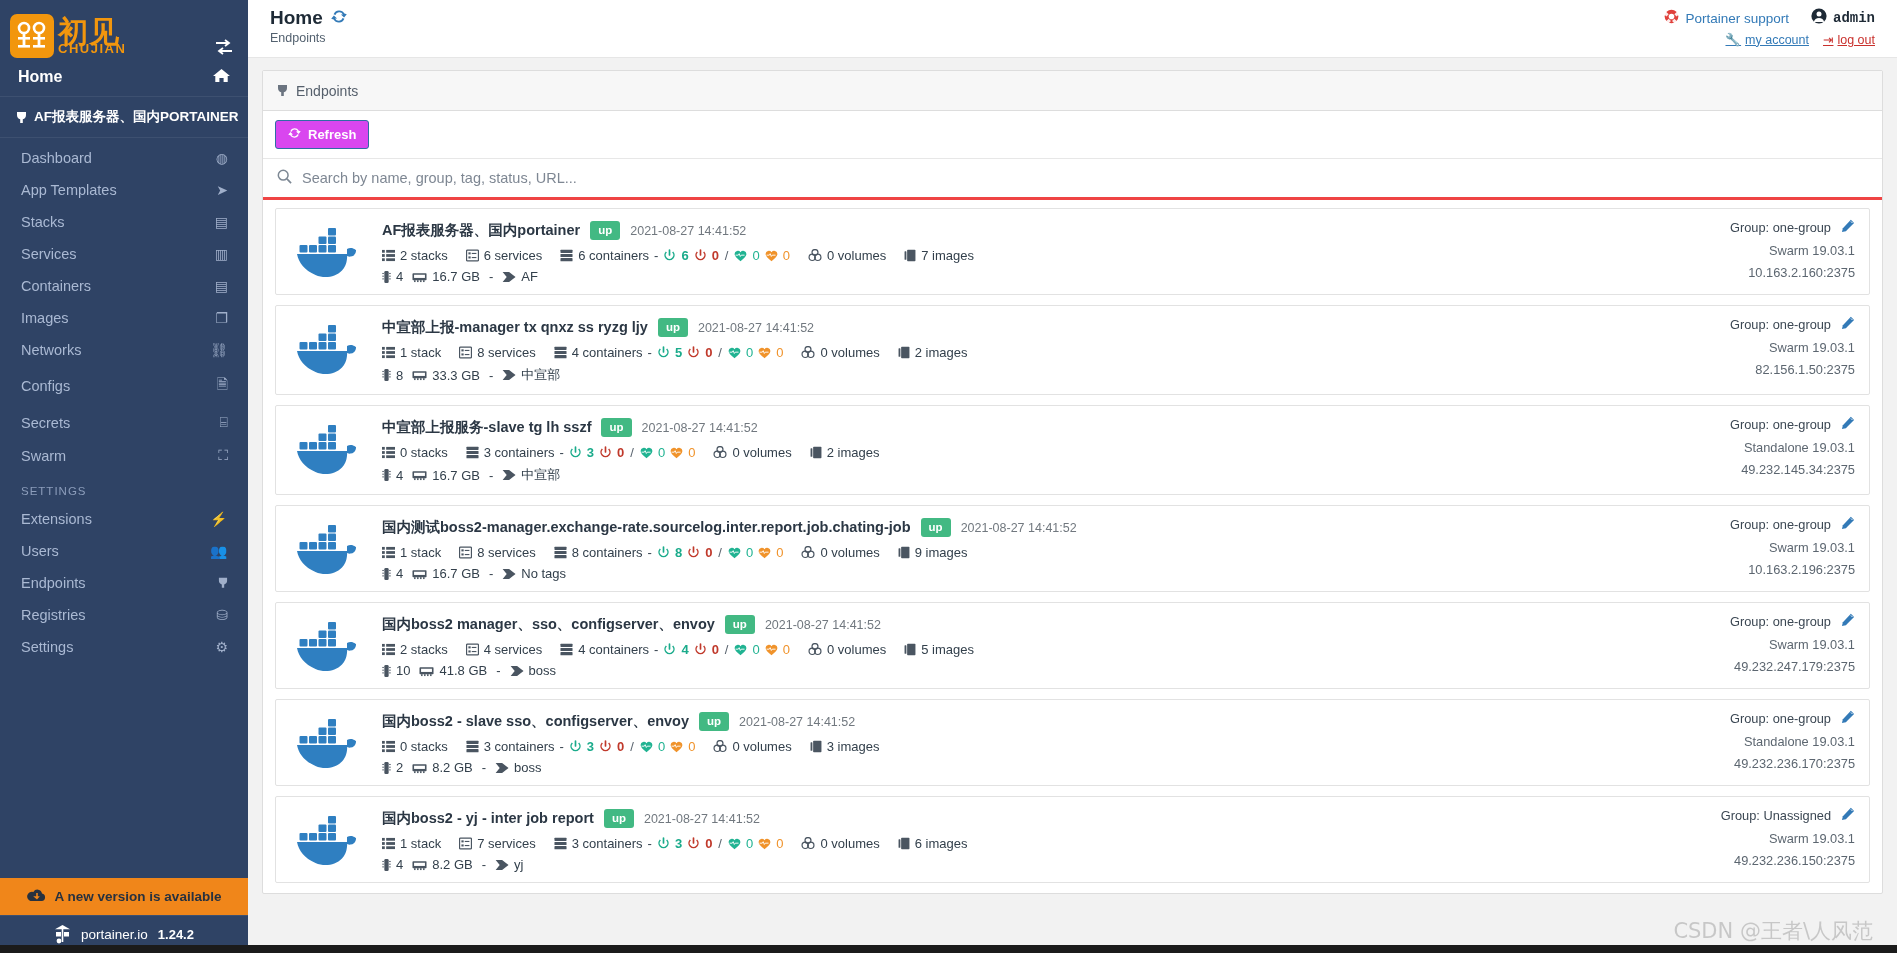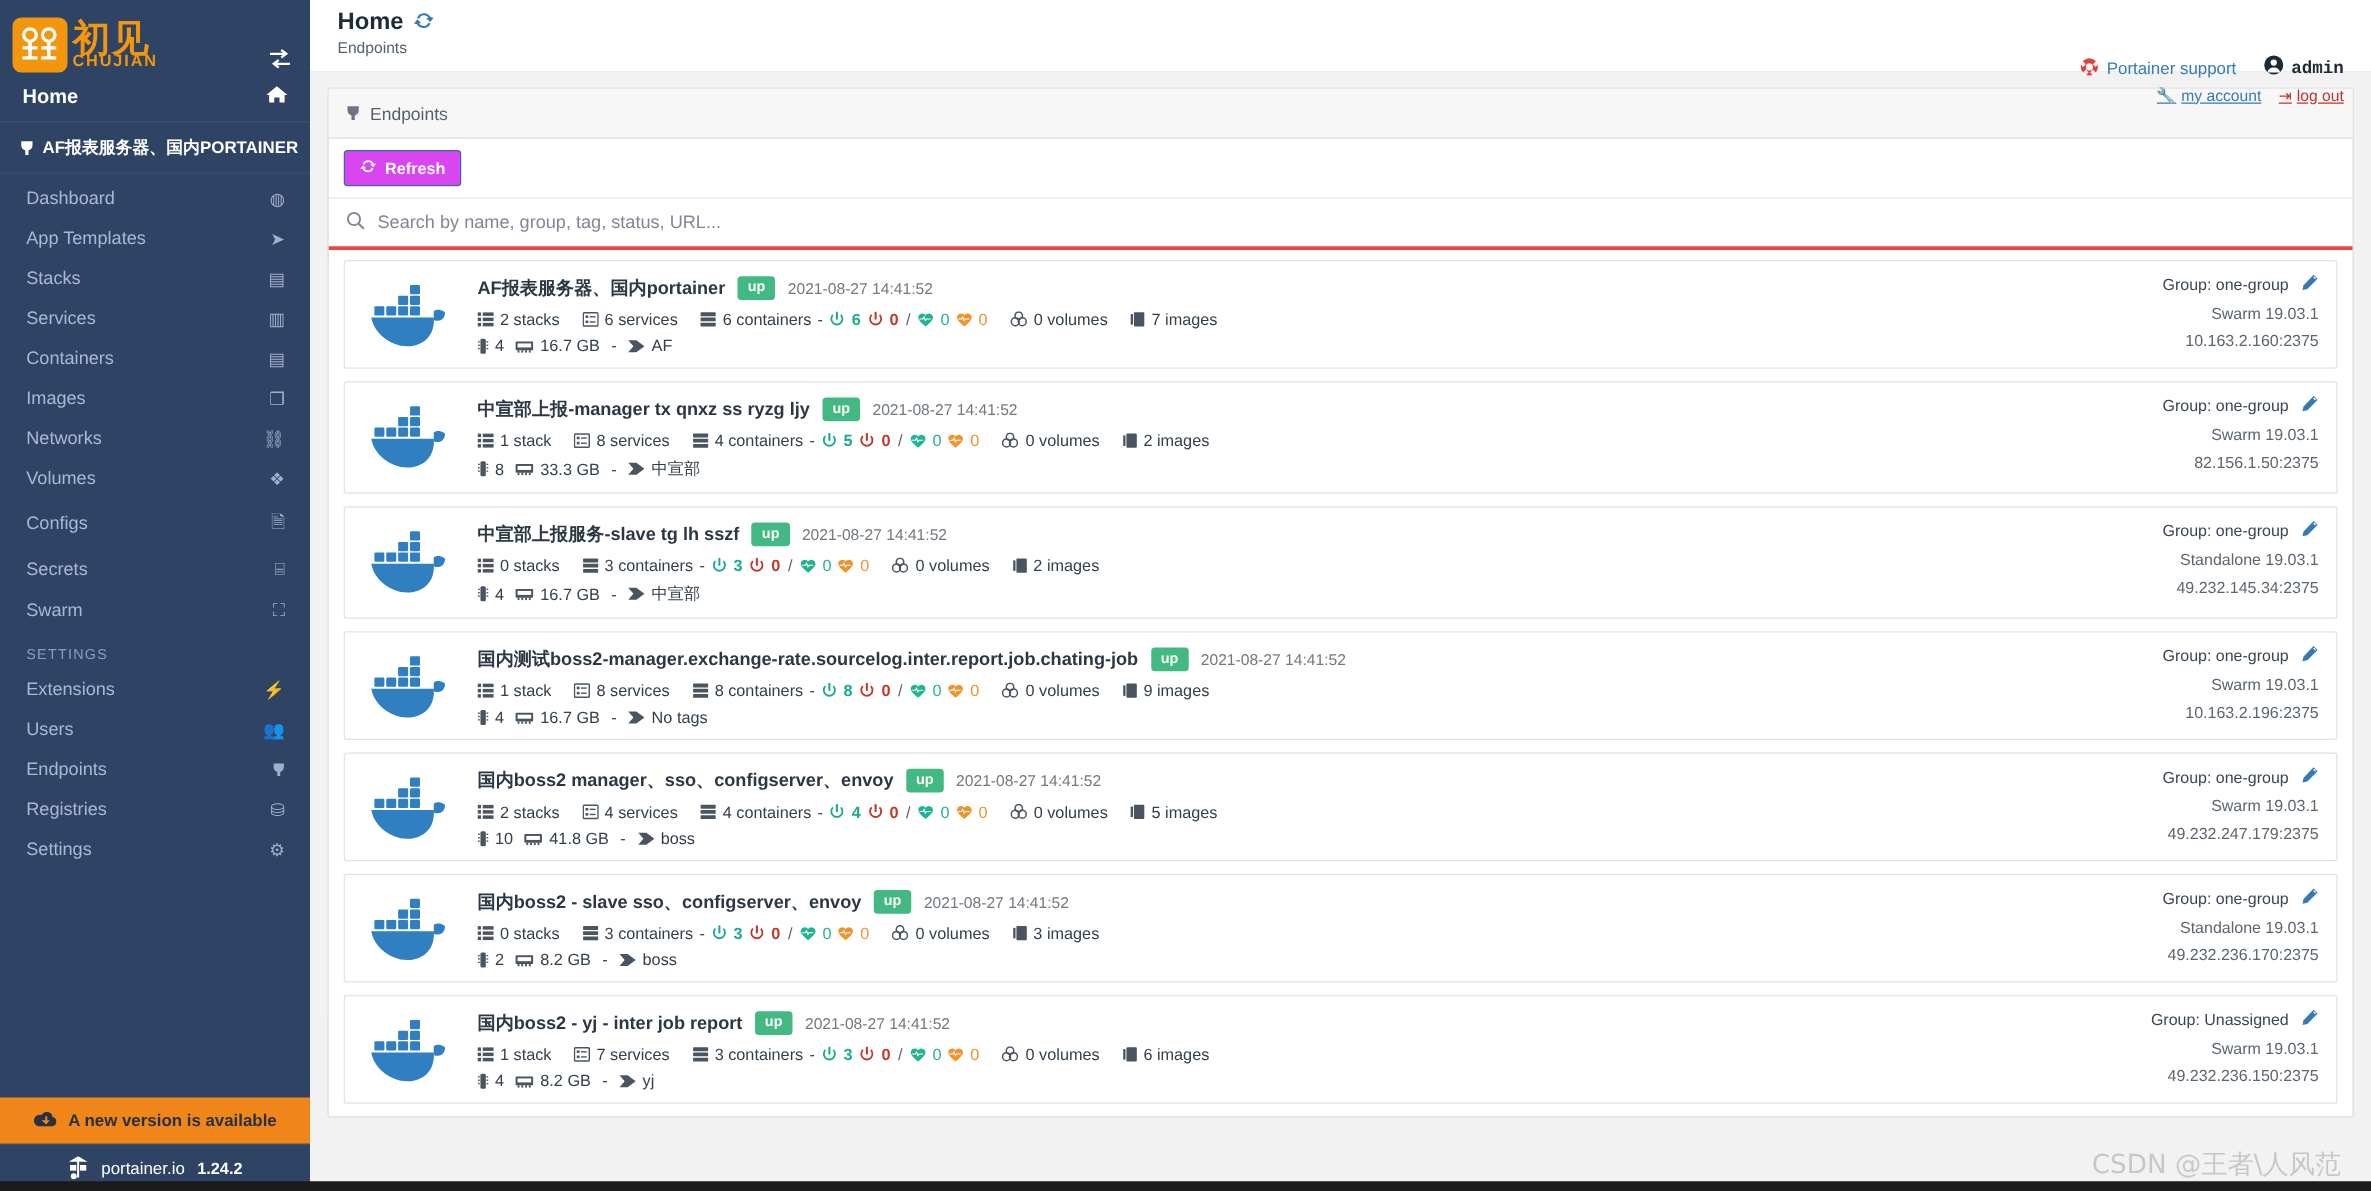--- a/index.html
+++ b/index.html
@@ -89,21 +89,21 @@
     display: flex; align-items: flex-start; justify-content: space-between;
     padding: 8px 18px 0 18px;
   }
   .bc-left { padding-left: 4px; }
   .bc-title {
     font-size: 19px; font-weight: 700; color: #1e2a36;
     display: flex; align-items: center; gap: 8px; line-height: 1.1;
   }
   .bc-title .refresh-ic { color: #337ab7; font-size: 15px; }
   .bc-sub { font-size: 12.5px; color: #53616f; margin-top: 2px; }
-  .top-right { text-align: right; padding-right: 4px; margin-top: 36px; }
+  .top-right { text-align: right; padding-right: 4px; }
   .tr-row1 { display: flex; align-items: center; justify-content: flex-end; gap: 22px; }
   .tr-support { color: #337ab7; font-size: 13.5px; display: flex; align-items: center; gap: 6px; }
   .tr-support .ls-ic { color: #e74c3c; font-size: 14px; }
   .tr-admin { color: #1e2a36; font-size: 14px; font-weight: 700; display: flex; align-items: center; gap: 6px; font-family: Liberation Mono, monospace; }
   .tr-row2 { display: flex; align-items: center; justify-content: flex-end; gap: 14px; margin-top: 4px; }
   .tr-link { font-size: 12.5px; color: #337ab7; text-decoration: underline; display: flex; align-items: center; gap: 4px; cursor: pointer; }
   .tr-link.logout { color: #c9302c; }
   .tr-link .k { color: #337ab7; text-decoration: none; }
   .tr-link.logout .k { color: #c9302c; }
 
@@ -252,24 +252,20 @@
         <span>Containers</span>
         <span class="nav-ic">▤</span>
       </div>
       <div class="nav-item">
         <span>Images</span>
         <span class="nav-ic">❐</span>
       </div>
       <div class="nav-item">
         <span>Networks</span>
         <span class="nav-ic">⛓</span>
-      </div>
-      <div class="nav-item">
-        <span>Volumes</span>
-        <span class="nav-ic">❖</span>
       </div>
       <div class="nav-item">
         <span>Configs</span>
         <span class="nav-ic">🗎</span>
       </div>
       <div class="nav-item">
         <span>Secrets</span>
         <span class="nav-ic">⌸</span>
       </div>
       <div class="nav-item">

